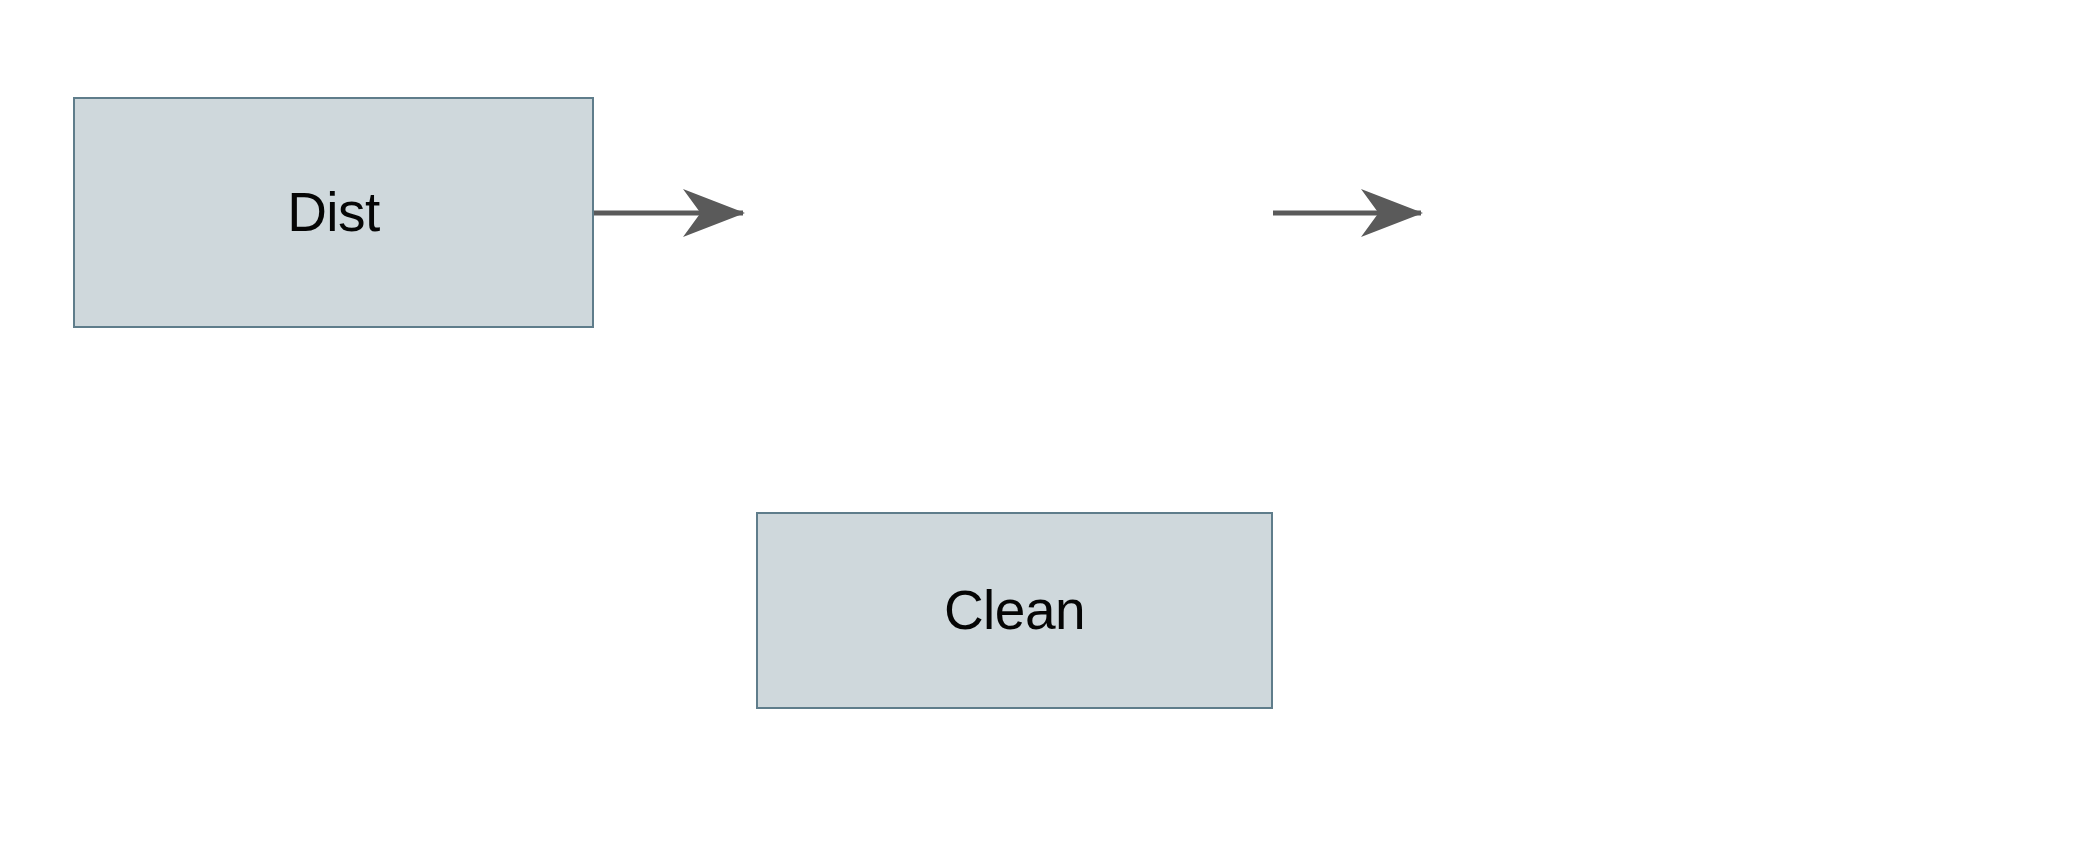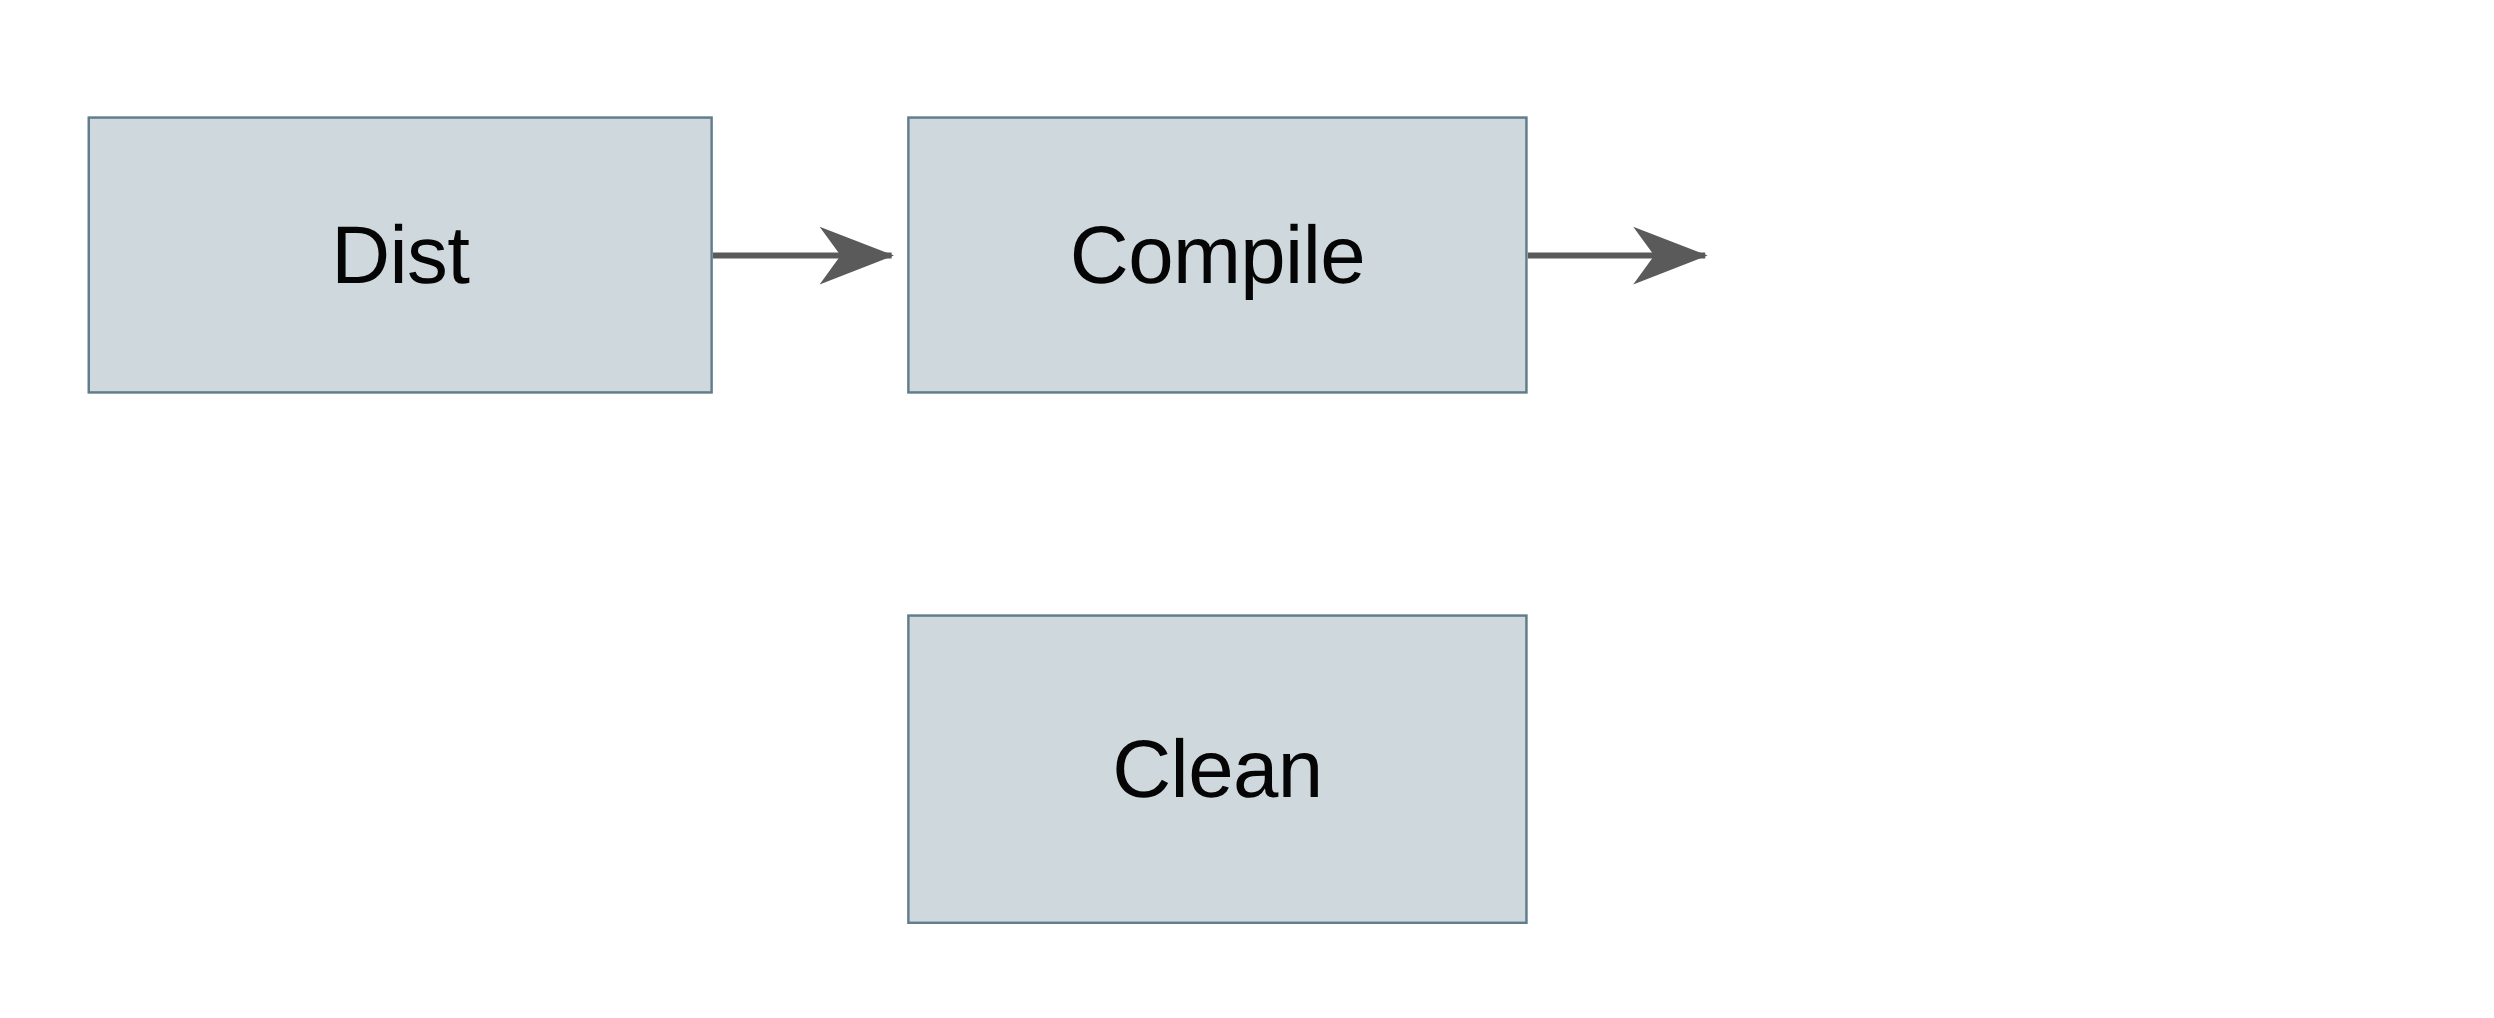--- a/index.html
+++ b/index.html
@@ -21,41 +21,41 @@
     position: absolute;
     box-sizing: border-box;
     background: #cfd8dc;
     border: 2px solid #5f7d8b;
     display: flex;
     align-items: center;
     justify-content: center;
   }
   .node-label {
     font-family: "Liberation Sans", sans-serif;
-    font-size: 68px;
+    font-size: 55px;
     font-weight: 400;
     color: #050505;
     line-height: 1;
     letter-spacing: -0.5px;
     white-space: nowrap;
     user-select: none;
   }
   .edge-layer {
     position: absolute;
     left: 0;
     top: 0;
     width: 2078px;
     height: 848px;
     pointer-events: none;
   }
   
   #node-dist    { left: 73px;   top: 97px;  width: 521px; height: 231px; }
   #node-compile { left: 756px;  top: 97px;  width: 517px; height: 231px; }
   #node-init    { left: 1434px; top: 97px;  width: 524px; height: 231px; }
-  #node-clean   { left: 756px;  top: 512px; width: 517px; height: 258px; }
+  #node-clean   { left: 756px;  top: 512px; width: 517px; height: 197px; }
 </style>
 </head>
 <body>
 
 <div id="canvas">
 
   <svg class="edge-layer" viewBox="0 0 2078 848" width="2078" height="848" aria-hidden="true">
     <defs>
       <marker id="barb-arrow" markerWidth="14" markerHeight="14" refX="12.6" refY="5" orient="auto" markerUnits="strokeWidth">
         <path d="M 0.6 0.2 L 13 5 L 0.6 9.8 L 4.1 5 Z" fill="#5a5a5a"></path>
@@ -68,22 +68,19 @@
 
     <g>
       <line x1="1273" y1="213" x2="1421" y2="213" stroke="#5a5a5a" stroke-width="5" marker-end="url(#barb-arrow)"></line>
     </g>
   </svg>
 
   <div class="node" id="node-dist">
     <span class="node-label">Dist</span>
   </div>
 
-  <div class="node" id="node-compile">
-    <span class="node-label">Compile</span>
-  </div>
 
 
   <div class="node" id="node-clean">
     <span class="node-label">Clean</span>
   </div>
 
 </div>
 
 </body></html>

